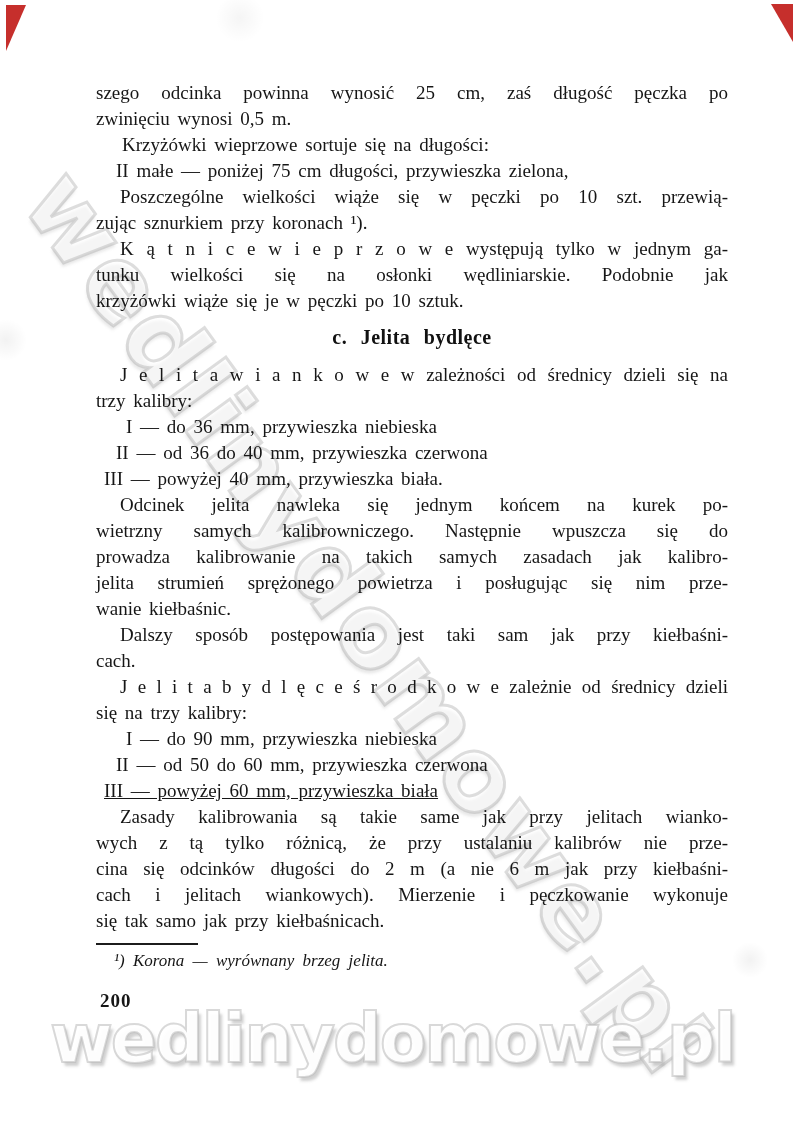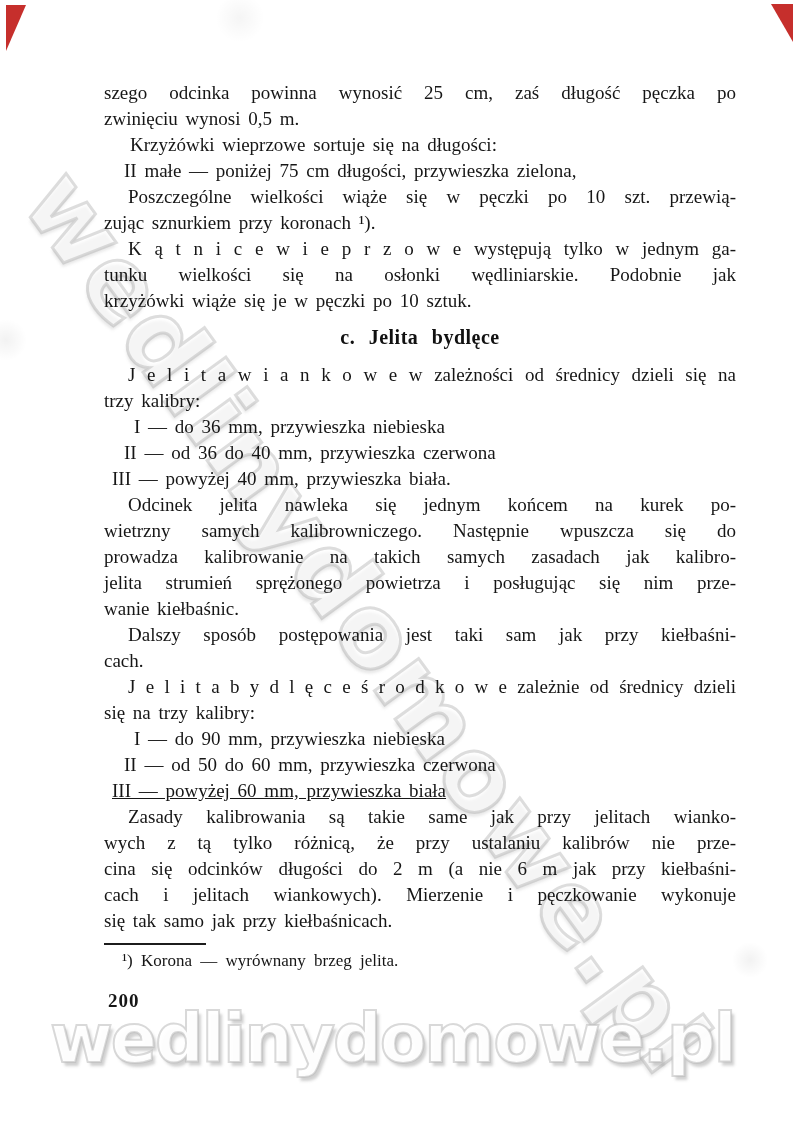--- a/index.html
+++ b/index.html
@@ -29,31 +29,31 @@
     letter-spacing:2px;
   }
   .wm-bottom {
     left:50px; top:999px; font-size:68px; letter-spacing:-2px;
     color:rgba(255,255,255,0.95);
     -webkit-text-stroke:2px rgba(185,185,185,0.55);
     text-shadow:3px 4px 3px rgba(150,150,150,0.45);
   }
   
   .text-block {
-    position:absolute; left:104px; top:80px; width:632px; z-index:2;
+    position:absolute; left:96px; top:80px; width:632px; z-index:2;
     color:#161616; font-size:19px; line-height:26px; word-spacing:3px;
   }
   .line { min-height:26px; }
   .line.just { text-align:justify; text-align-last:justify; }
   .heading {
     margin:10px 0 12px 0; text-align:center; font-weight:bold;
     font-size:20px; word-spacing:8px; letter-spacing:0.5px; color:#111;
   }
   .footnote-rule { width:102px; border-top:2px solid #1c1c1c; margin:9px 0 5px 0; }
-  .footnote { font-size:17px; line-height:22px; padding-left:18px; word-spacing:4px; }
+  .footnote { font-size:17px; line-height:22px; padding-left:18px; word-spacing:4px;font-style:italic; }
   .page-number { margin-top:16px; margin-left:4px; font-size:19px; font-weight:bold; letter-spacing:1px; }
 </style>
 </head>
 <body>
 
 <div class="page">
 
   <div class="corner-mark tl" style="background: rgb(198, 47, 44);"></div>
   <div class="corner-mark tr" style="background: rgb(198, 47, 44);"></div>
 

